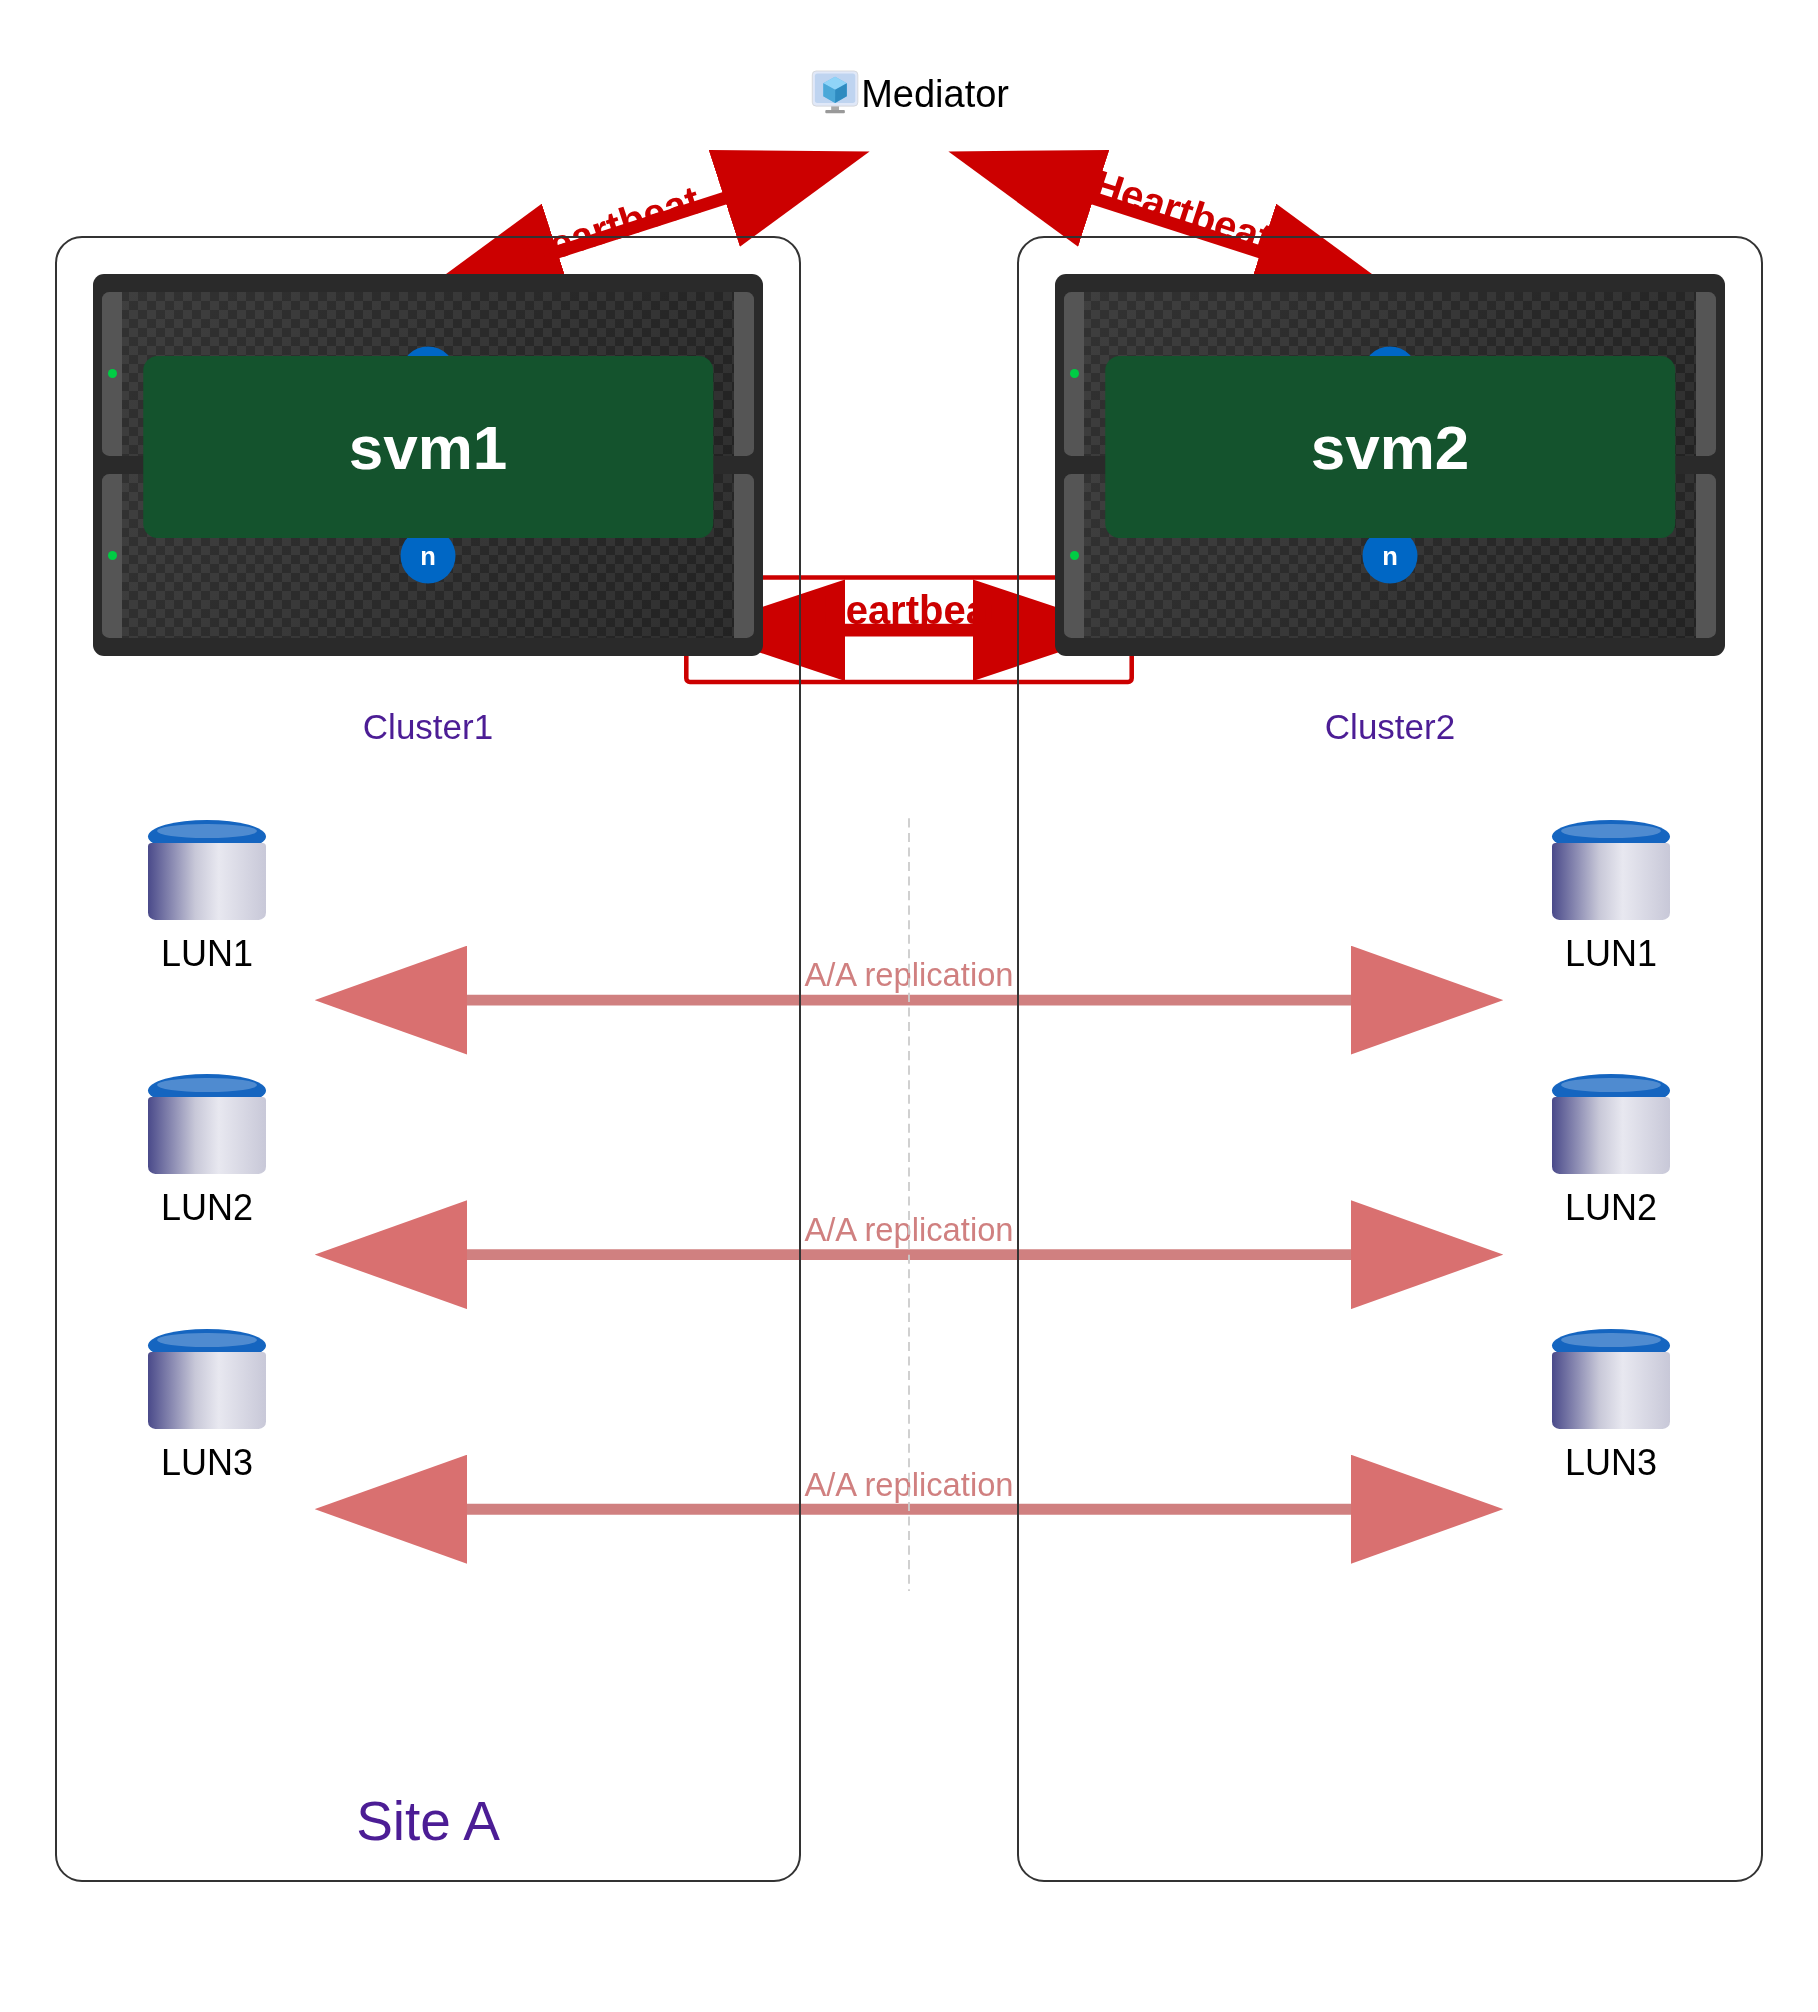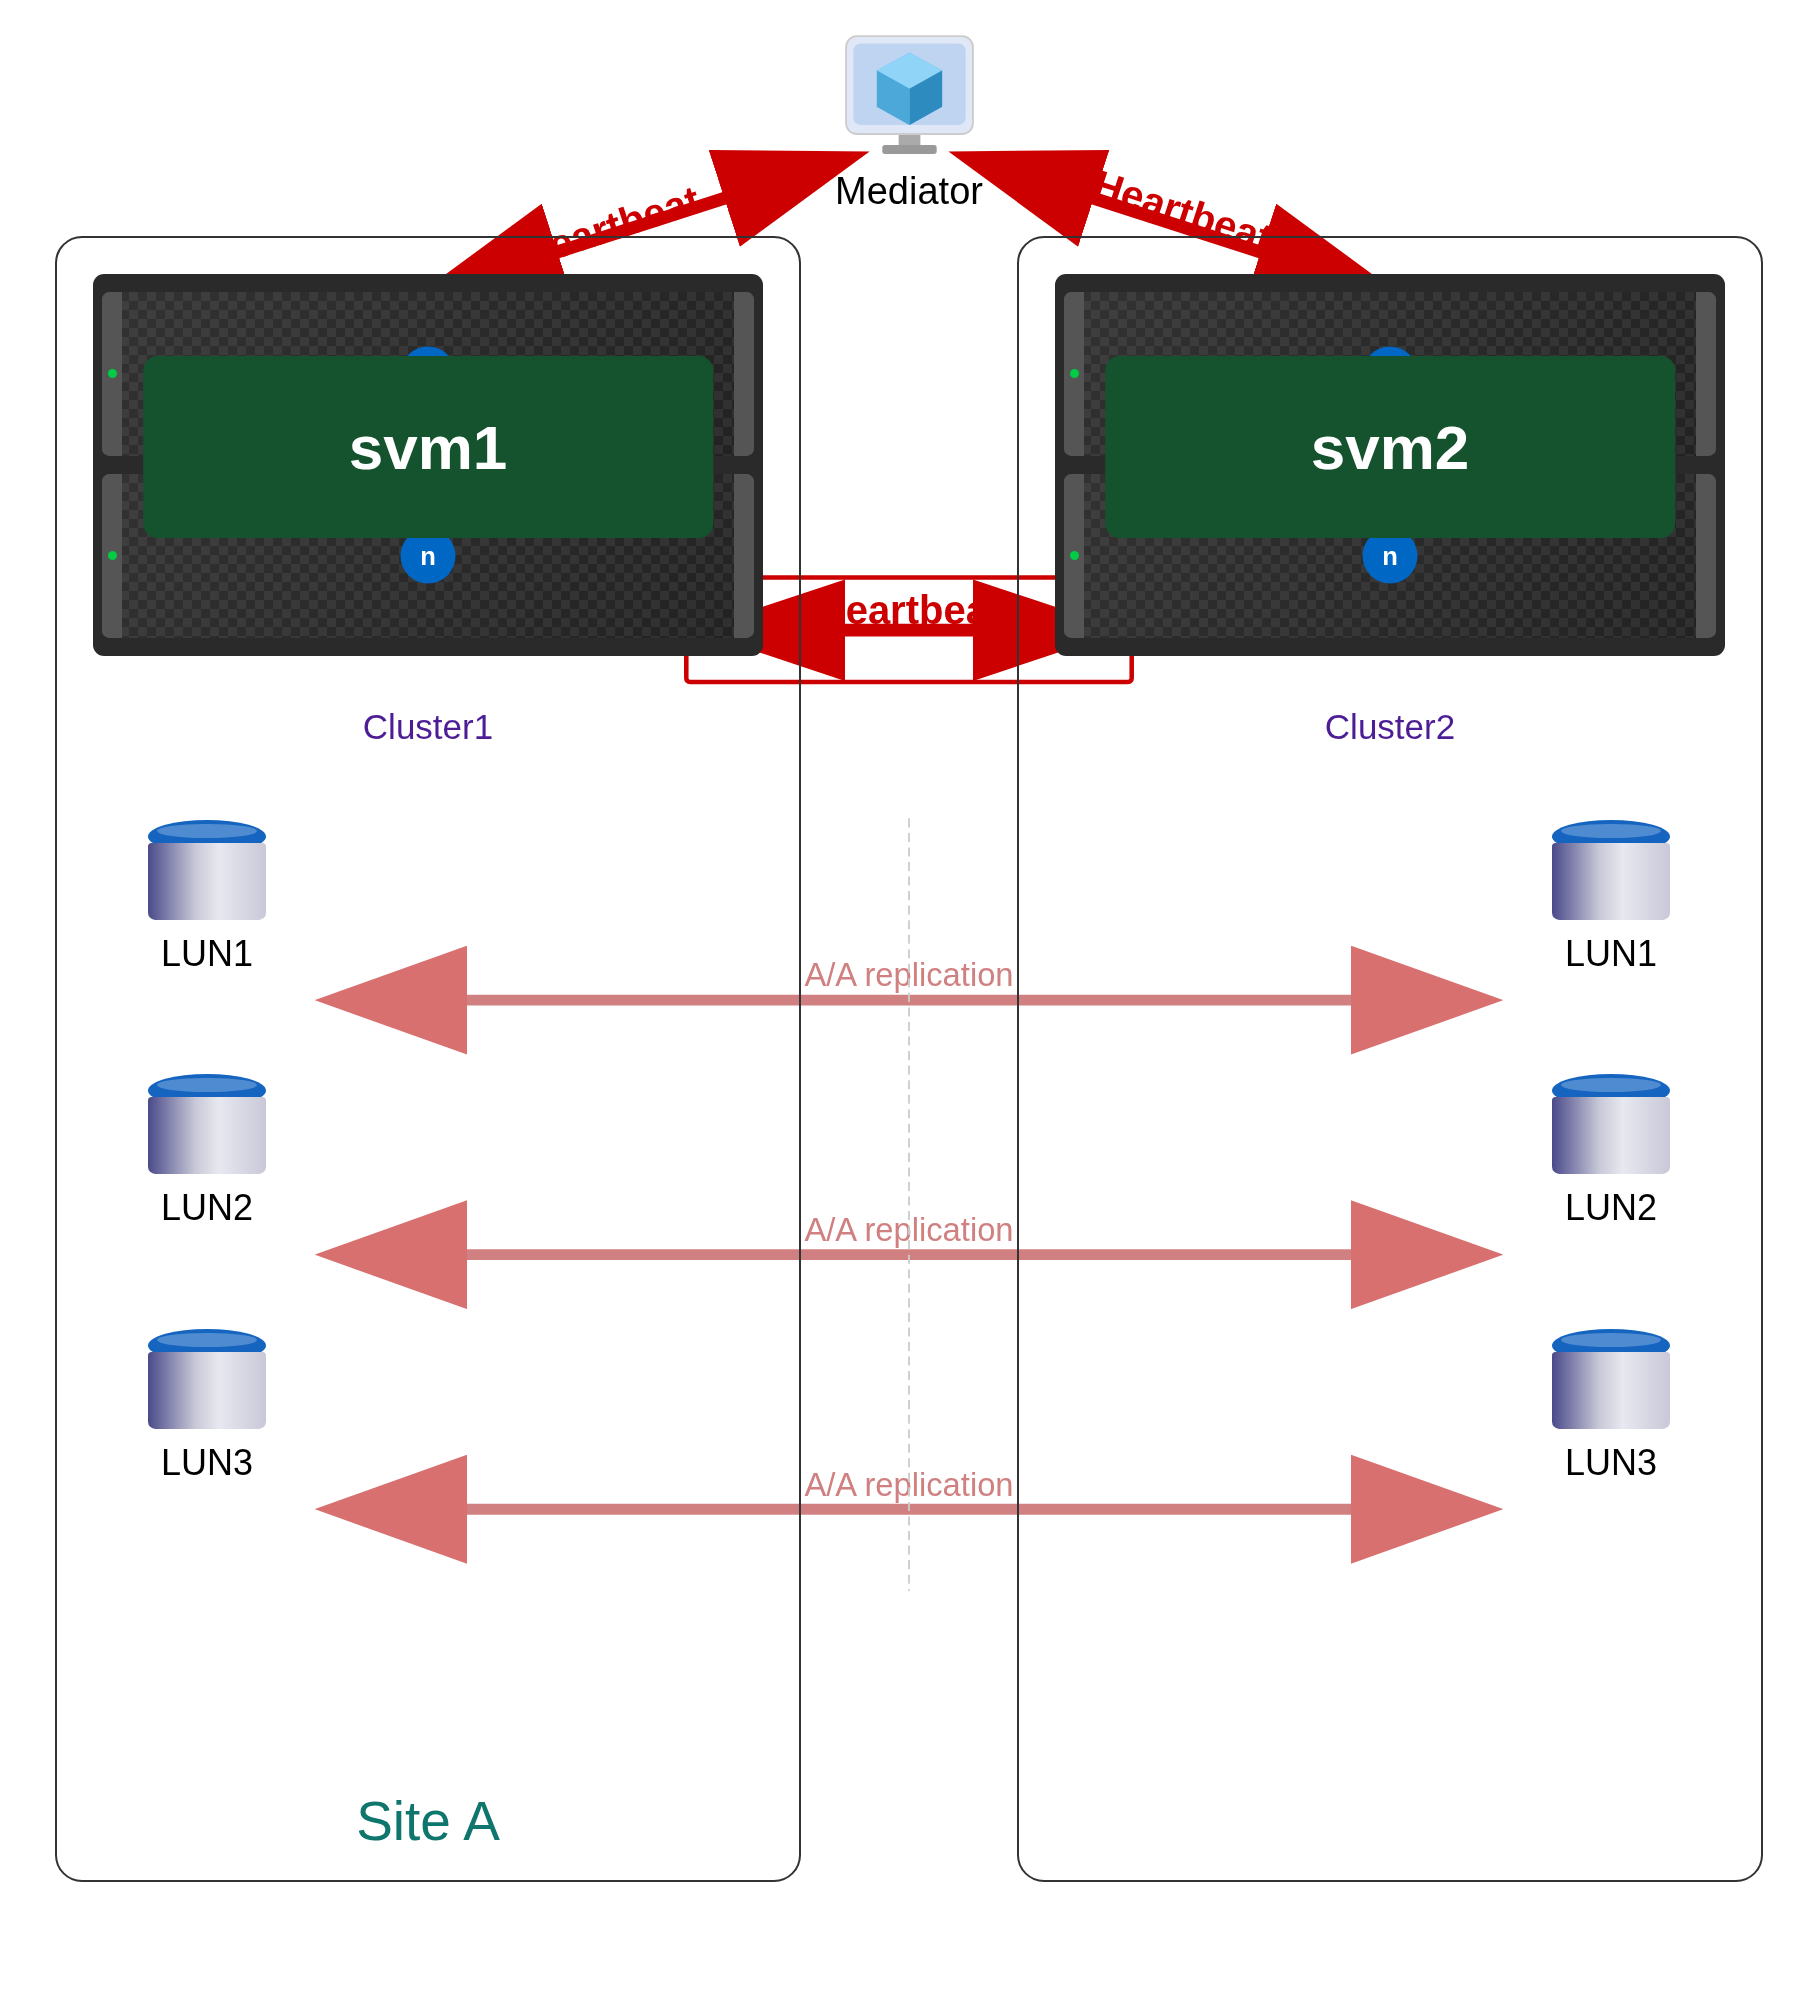--- a/index.html
+++ b/index.html
@@ -56,21 +56,21 @@
       right: 55px;
     }
 
     .site-label {
       position: absolute;
       bottom: 27px;
       width: 100%;
       text-align: center;
       font-size: 55px;
       font-weight: 400;
-      color: #0f766e;
+      color: #4c1d95;
     }
 
     
     .cluster-area {
       position: absolute;
       top: 36px;
       left: 36px;
       right: 36px;
       height: 473px;
     }
@@ -298,21 +298,21 @@
     </g>
 
     <g>
       <line x1="370" y1="1660" x2="1630" y2="1660" stroke="#D08080" stroke-width="12" marker-start="url(#pink-arrow-left)" marker-end="url(#pink-arrow-right)"></line>
       <text x="1000" y="1645" font-size="36" fill="#D08080" text-anchor="middle">A/A replication</text>
     </g>
 
     <line x1="1000" y1="900" x2="1000" y2="1750" stroke="#ccc" stroke-width="2" stroke-dasharray="10,6"></line>
   </svg>
 
-  <div class="mediator" style="top:18px; left:50%; transform:translateX(-50%); position:absolute; display:flex; flex-direction:column; align-items:center;">
+  <div class="mediator" style="top:18px; left:50%; transform:translateX(-50%); position:absolute; display:flex; flex-direction:row; align-items:center;">
 
     <svg width="145" height="145" viewBox="0 0 160 160">
 
       <rect x="68" y="125" width="24" height="18" fill="#aaa" rx="2"></rect>
       <rect x="50" y="140" width="60" height="10" fill="#999" rx="3"></rect>
 
       <rect x="10" y="20" width="140" height="108" fill="#e0e8f8" rx="12" stroke="#ccc" stroke-width="2"></rect>
 
       <rect x="18" y="28" width="124" height="90" fill="#bfd4f0" rx="8"></rect>
 

